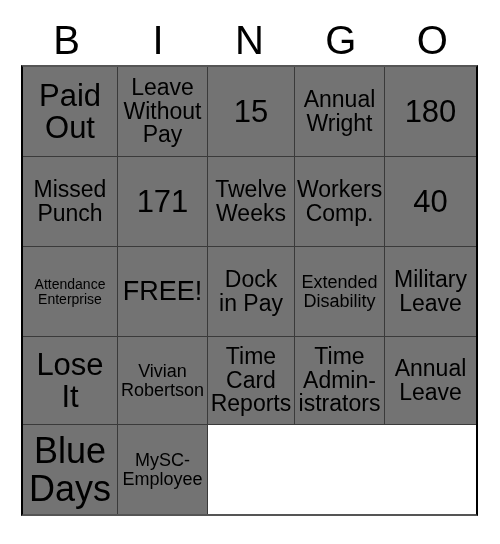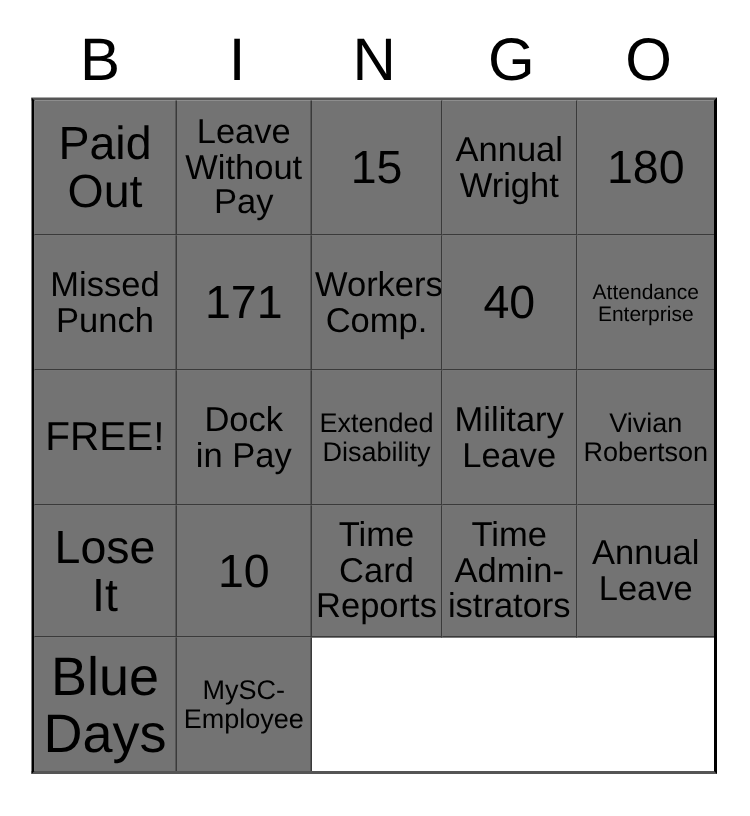--- a/index.html
+++ b/index.html
@@ -122,20 +122,24 @@
         <span class="cell-text">180</span>
       </div>
       <div class="cell fs-md">
         <span class="cell-text">Missed
 Punch</span>
       </div>
       <div class="cell fs-xl">
         <span class="cell-text">171</span>
       </div>
       <div class="cell fs-md">
+        <span class="cell-text">Twelve
+Weeks</span>
+      </div>
+      <div class="cell fs-md">
         <span class="cell-text">Workers
 Comp.</span>
       </div>
       <div class="cell fs-xl">
         <span class="cell-text">40</span>
       </div>
       <div class="cell fs-xs">
         <span class="cell-text">Attendance
 Enterprise</span>
       </div>
@@ -147,30 +151,27 @@
 in Pay</span>
       </div>
       <div class="cell fs-sm">
         <span class="cell-text">Extended
 Disability</span>
       </div>
       <div class="cell fs-md">
         <span class="cell-text">Military
 Leave</span>
       </div>
-      <div class="cell fs-sm">
-        <span class="cell-text">Vivian
-Robertson</span>
-      </div>
       <div class="cell fs-xl">
         <span class="cell-text">Lose
 It</span>
       </div>
-      <div class="cell fs-xl">
-        <span class="cell-text">10</span>
+      <div class="cell fs-sm">
+        <span class="cell-text">Vivian
+Robertson</span>
       </div>
       <div class="cell fs-md">
         <span class="cell-text">Time
 Card
 Reports</span>
       </div>
       <div class="cell fs-md">
         <span class="cell-text">Time
 Admin-
 istrators</span>

